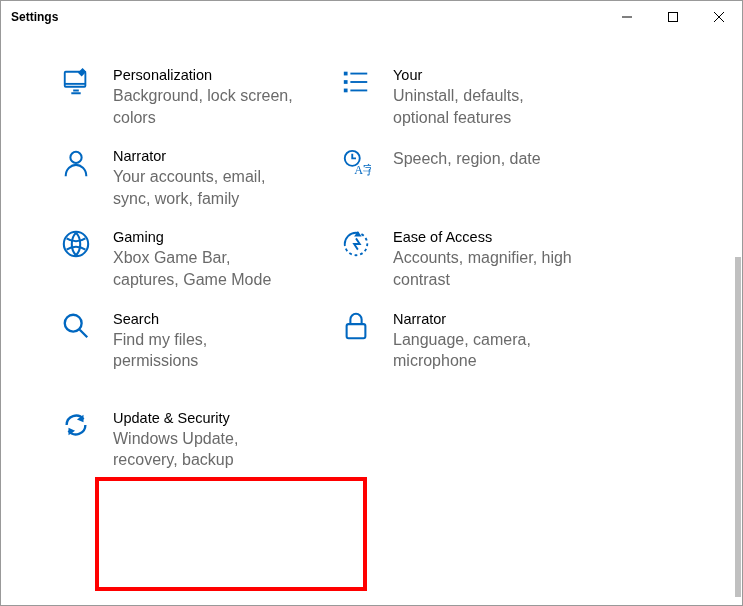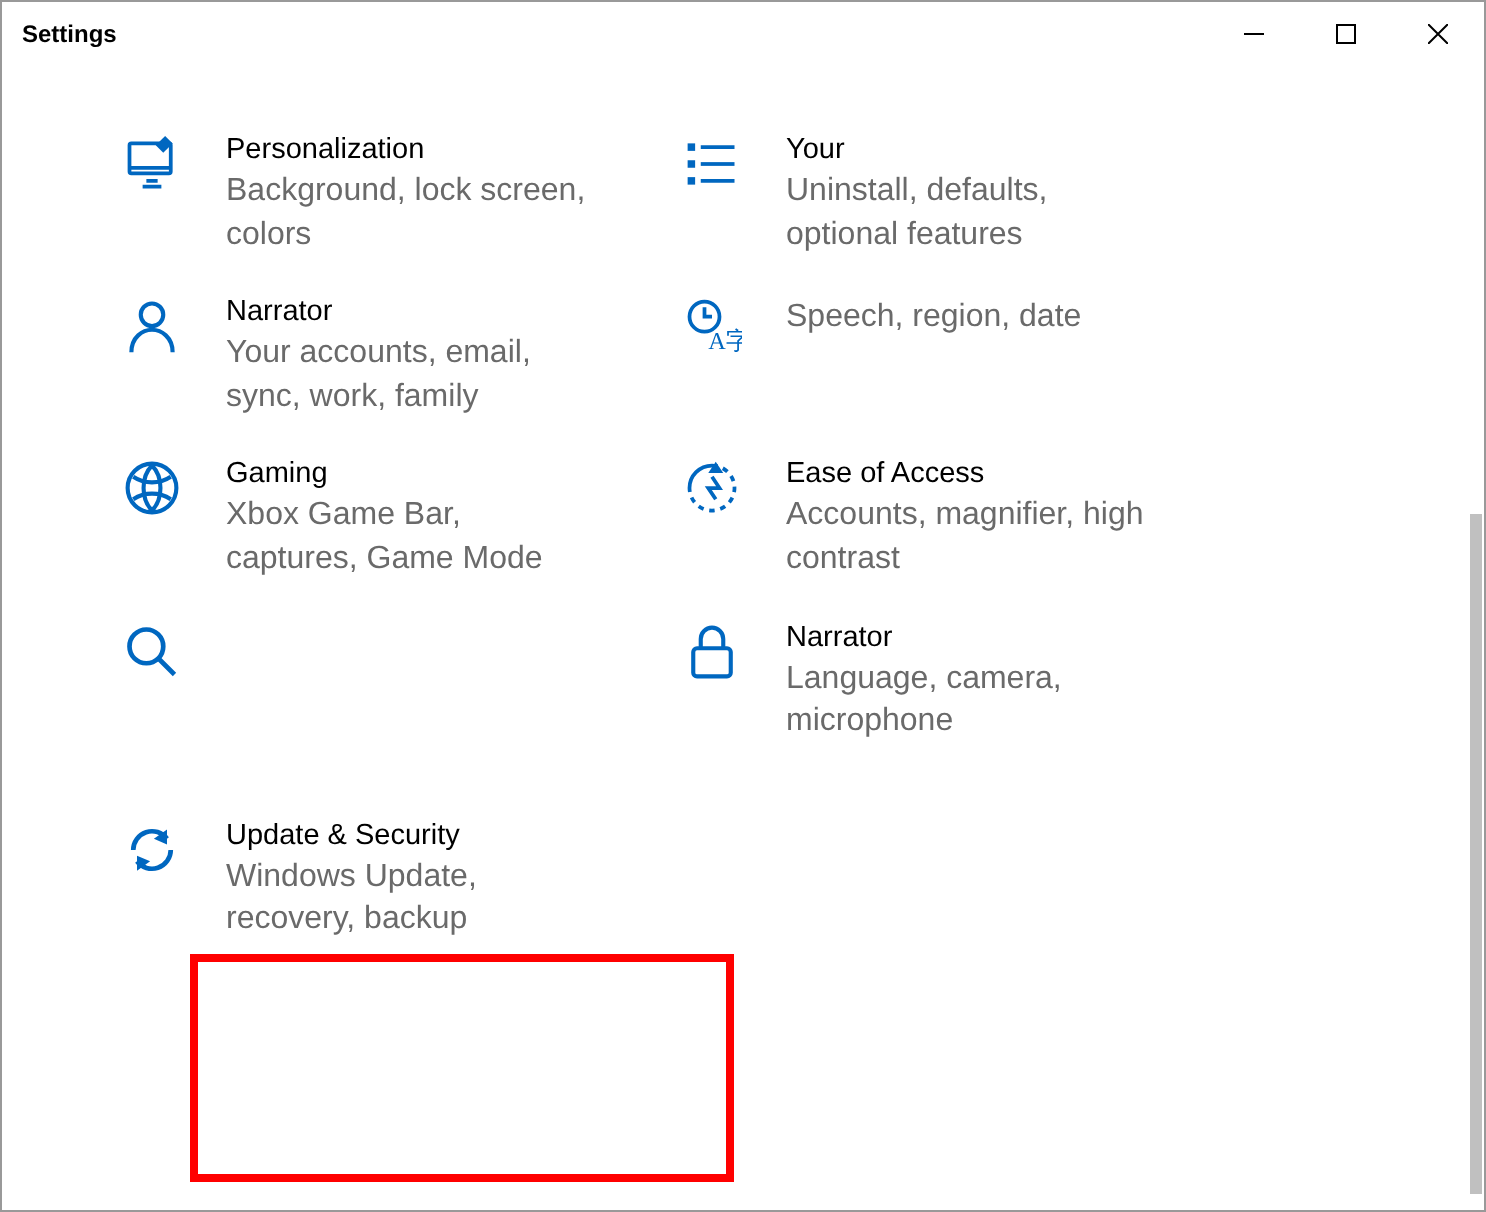--- a/index.html
+++ b/index.html
@@ -226,20 +226,24 @@
   </div>
 
   <div class="row">
     <div class="tile">
       <div class="tile-icon">
         <svg viewBox="0 0 32 32" fill="none" stroke="#0067C0" stroke-width="2.5">
           <circle cx="13" cy="13" r="9"></circle>
           <path d="M20 20 L28 28"></path>
         </svg>
       </div>
+      <div class="tile-text">
+        <div class="tile-title">Search</div>
+        <div class="tile-desc">Find my files, permissions</div>
+      </div>
     </div>
     <div class="tile col2">
       <div class="tile-icon">
         <svg viewBox="0 0 32 32" fill="none" stroke="#0067C0" stroke-width="2.2">
           <rect x="6" y="14" width="20" height="15" rx="2"></rect>
           <path d="M10 14 V9 a6 6 0 0 1 12 0 V14"></path>
         </svg>
       </div>
       <div class="tile-text">
         <div class="tile-title">Narrator</div>

